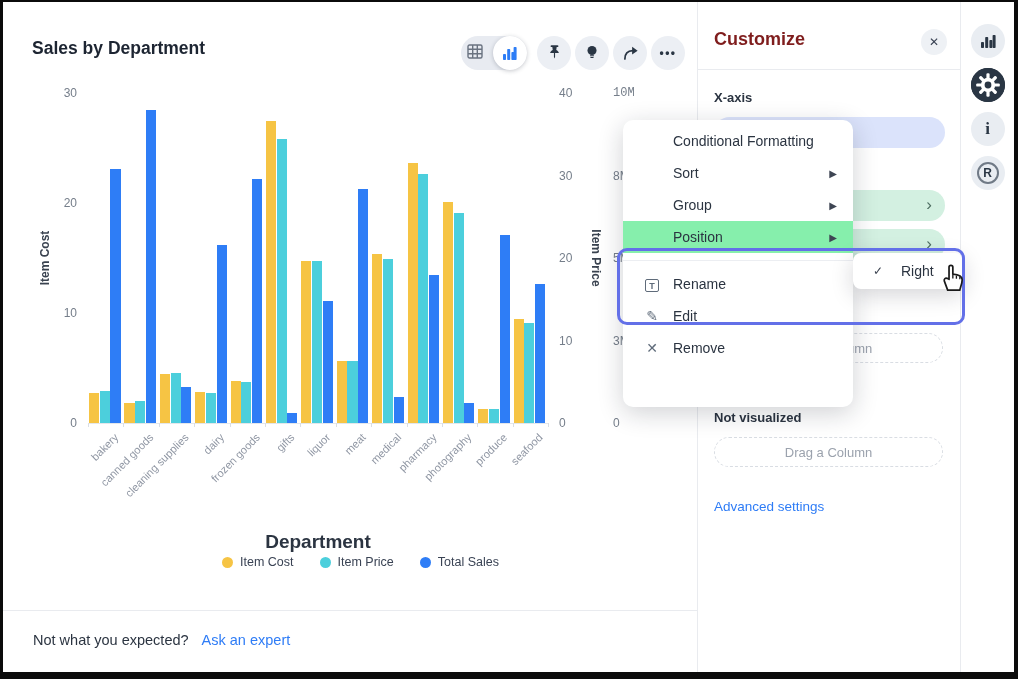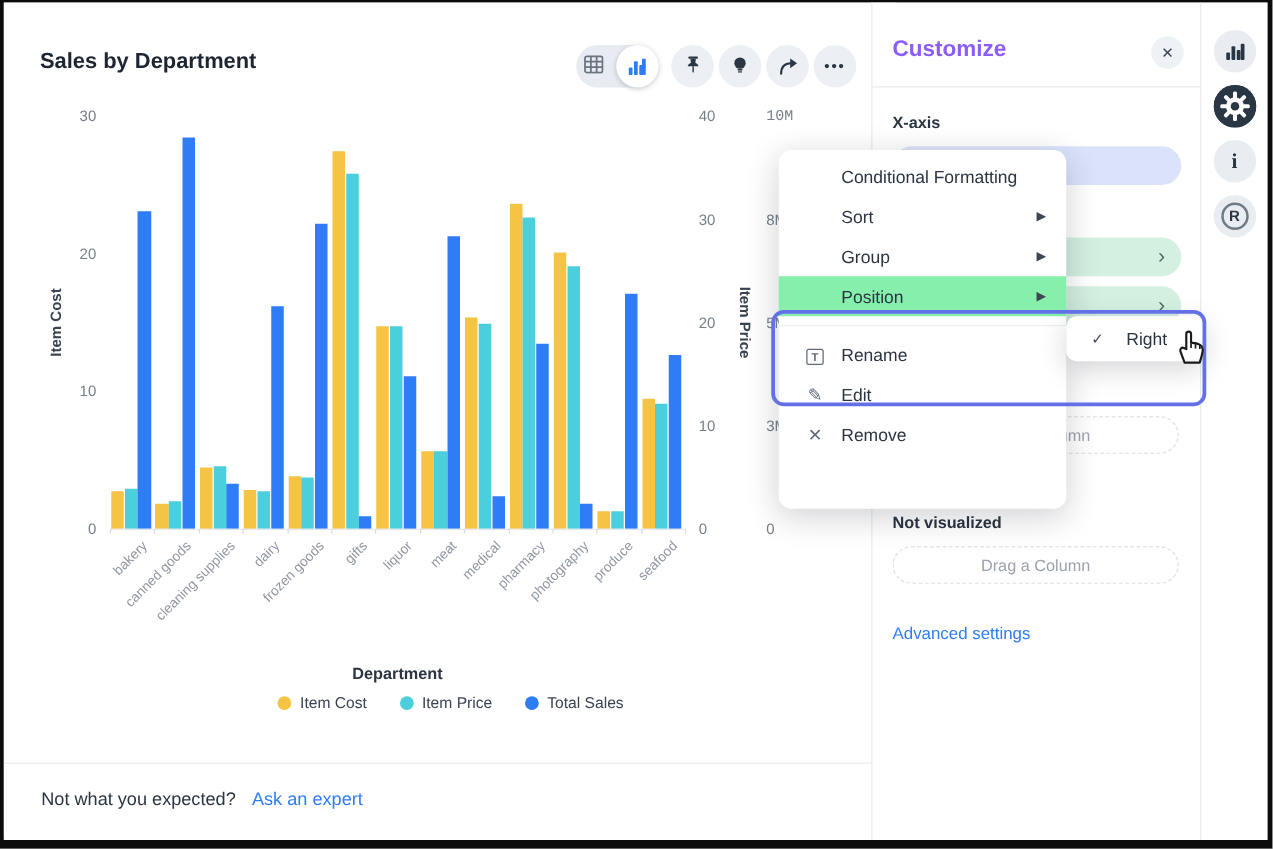--- a/index.html
+++ b/index.html
@@ -25,34 +25,34 @@
   .plot-line{position:absolute;left:85px;top:421px;width:460px;height:1px;background:#e4e7eb;}
   .bar{position:absolute;bottom:0;}
   .bars{position:absolute;left:85px;top:91px;width:460px;height:330px;}
   .ytick{position:absolute;font-size:12px;color:#757e8a;height:16px;line-height:16px;}
   .axis-title{position:absolute;font-size:12px;font-weight:700;color:#39424f;white-space:nowrap;}
   .xlab-anchor{position:absolute;width:0;height:0;}
   .xlab{position:absolute;right:0;top:0;white-space:nowrap;font-size:11px;color:#8f96a3;
         transform-origin:100% 0;transform:rotate(-45deg);}
   .gtick{position:absolute;width:1px;height:4px;background:#dadee4;top:421px;}
   .legend-title{position:absolute;left:85px;top:529px;width:460px;text-align:center;
-                font-size:13px;font-weight:700;color:#2b3441;}
+                font-size:19px;font-weight:700;color:#2b3441;}
   .legend-row{position:absolute;left:85px;top:553px;width:545px;display:flex;justify-content:center;
               gap:26px;align-items:center;}
   .legend-item{display:flex;align-items:center;gap:7px;font-size:12.5px;color:#3a4354;}
   .legend-dot{width:11px;height:11px;border-radius:50%;}
 
   
   .footer{position:absolute;left:0;top:608px;width:694px;height:59px;border-top:1px solid #e9ebef;
           display:flex;align-items:center;padding-left:30px;box-sizing:border-box;font-size:14.5px;color:#2b3441;}
   .footer a{color:#2e7cf6;text-decoration:none;margin-left:13px;cursor:pointer;}
 
   
   .panel{position:absolute;left:694px;top:0;width:263px;height:100%;background:#fff;border-left:1px solid #e9ebef;box-sizing:border-box;}
-  .panel-title{position:absolute;left:16px;top:27px;font-size:18px;font-weight:700;color:#8b5cf6;text-align:center;}
+  .panel-title{position:absolute;left:16px;top:27px;font-size:18px;font-weight:700;color:#7f1d1d;text-align:center;}
   .panel-close{position:absolute;left:223px;top:27px;width:26px;height:26px;border-radius:50%;background:#eef1f5;
                display:flex;align-items:center;justify-content:center;font-size:12px;color:#3a4354;}
   .panel-div{position:absolute;left:0;top:67px;width:100%;height:1px;background:#e9ebef;}
   .sec-label{position:absolute;left:16px;font-size:13px;font-weight:600;color:#2b3441;}
   .pill{position:absolute;left:16px;width:231px;height:31px;border-radius:16px;}
   .pill-blue{background:#dbe3fb;}
   .pill-green{background:#d3f0e1;}
   .pill-chev{position:absolute;right:13px;top:50%;transform:translateY(-54%);font-size:17px;color:#4f6f63;font-weight:400;}
   .dash-pill{position:absolute;left:16px;width:229px;height:30px;border-radius:16px;border:1.5px dashed #d9dde3;
              display:flex;align-items:center;justify-content:center;font-size:13px;color:#9ba2ad;box-sizing:border-box;}

